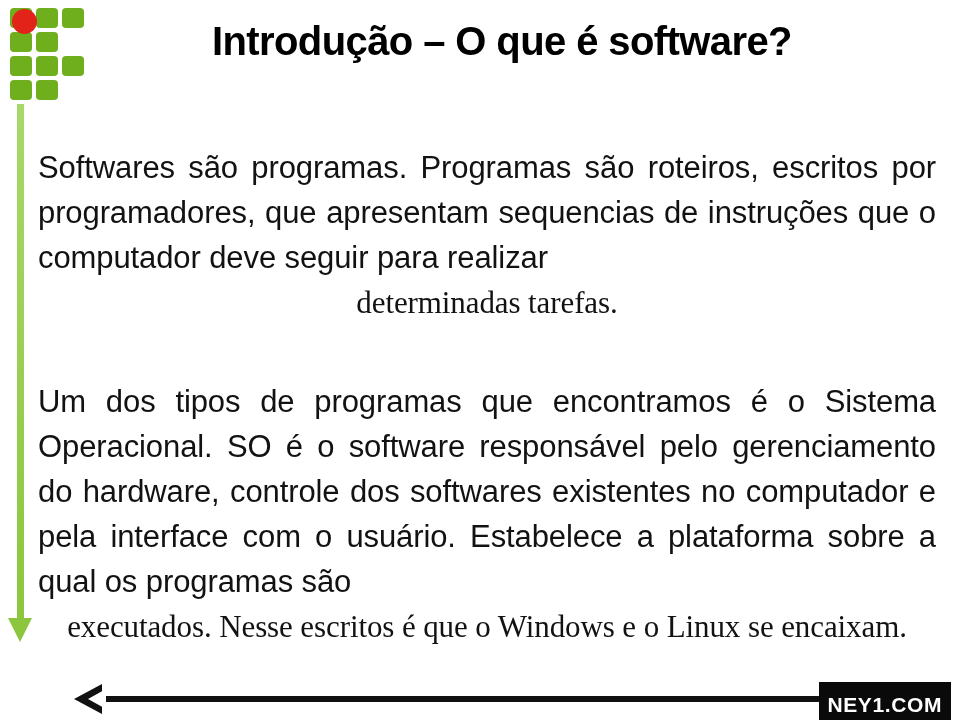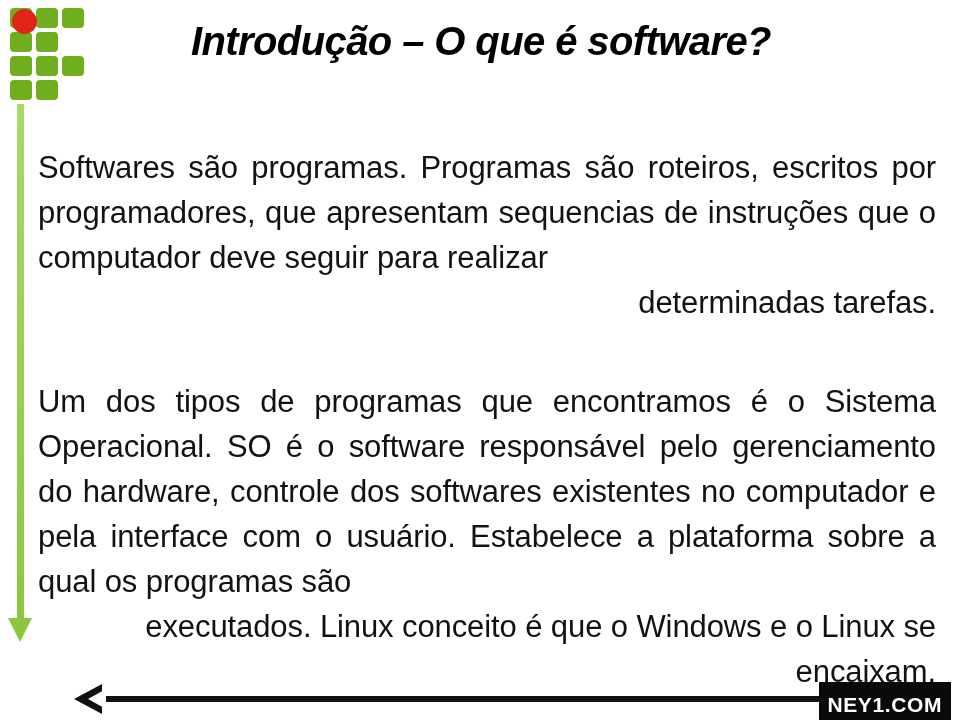--- a/index.html
+++ b/index.html
@@ -66,31 +66,30 @@
     width: 0;
     height: 0;
     border-left: 12.5px solid transparent;
     border-right: 12.5px solid transparent;
     border-top: 24px solid #8cc63e;
   }
 
   
   .title {
     position: absolute;
-    left: 191px;
+    left: 212px;
     top: 18px;
     width: 720px;
     font-size: 40px;
     font-weight: bold;
     color: #000000;
     letter-spacing: -0.6px;
     font-stretch: condensed;
     line-height: 46px;
     white-space: nowrap;
-    font-style: italic;
   }
 
   
   .body-block {
     position: absolute;
     left: 38px;
     top: 145px;
     width: 898px;
   }
   .para {
@@ -99,21 +98,22 @@
     color: #121212;
     text-align: justify;
     margin: 0;
     font-stretch: semi-condensed;
     letter-spacing: -0.1px;
   }
   .para.p1 { width: 898px; }
   .para.p2 { margin-top: 54px; width: 898px; }
   .para .tail {
     display: block;
-    text-align: right;
+    text-align: center;
+    font-family: Liberation Serif, serif;
   }
 
   
   .black-arrow-shaft {
     position: absolute;
     left: 96px;
     top: 696px;
     width: 752px;
     height: 6px;
     background: #111111;
@@ -177,21 +177,21 @@
     <span class="cell" style="left:28px; top:74px;"></span>
   </div>
 
   <div class="green-rail"></div>
   <div class="green-arrow-head"></div>
 
   <div class="title">Introdução – O que é software?</div>
 
   <div class="body-block">
     <p class="para p1"><span>Softwares são programas. Programas são roteiros, escritos por programadores, que apresentam sequencias de instruções que o computador deve seguir para realizar</span><span class="tail">determinadas tarefas.</span></p>
-    <p class="para p2"><span>Um dos tipos de programas que encontramos é o Sistema Operacional. SO é o software responsável pelo gerenciamento do hardware, controle dos softwares existentes no computador e pela interface com o usuário. Estabelece a plataforma sobre a qual os programas são</span><span class="tail">executados. Linux conceito é que o Windows e o Linux se encaixam.</span></p>
+    <p class="para p2"><span>Um dos tipos de programas que encontramos é o Sistema Operacional. SO é o software responsável pelo gerenciamento do hardware, controle dos softwares existentes no computador e pela interface com o usuário. Estabelece a plataforma sobre a qual os programas são</span><span class="tail">executados. Nesse escritos é que o Windows e o Linux se encaixam.</span></p>
   </div>
 
   <div class="black-arrow-shaft"></div>
   <div class="black-arrow-head"></div>
   <div class="black-arrow-notch"></div>
 
   <div class="watermark">NEY1.COM</div>
 
 </div>
 

